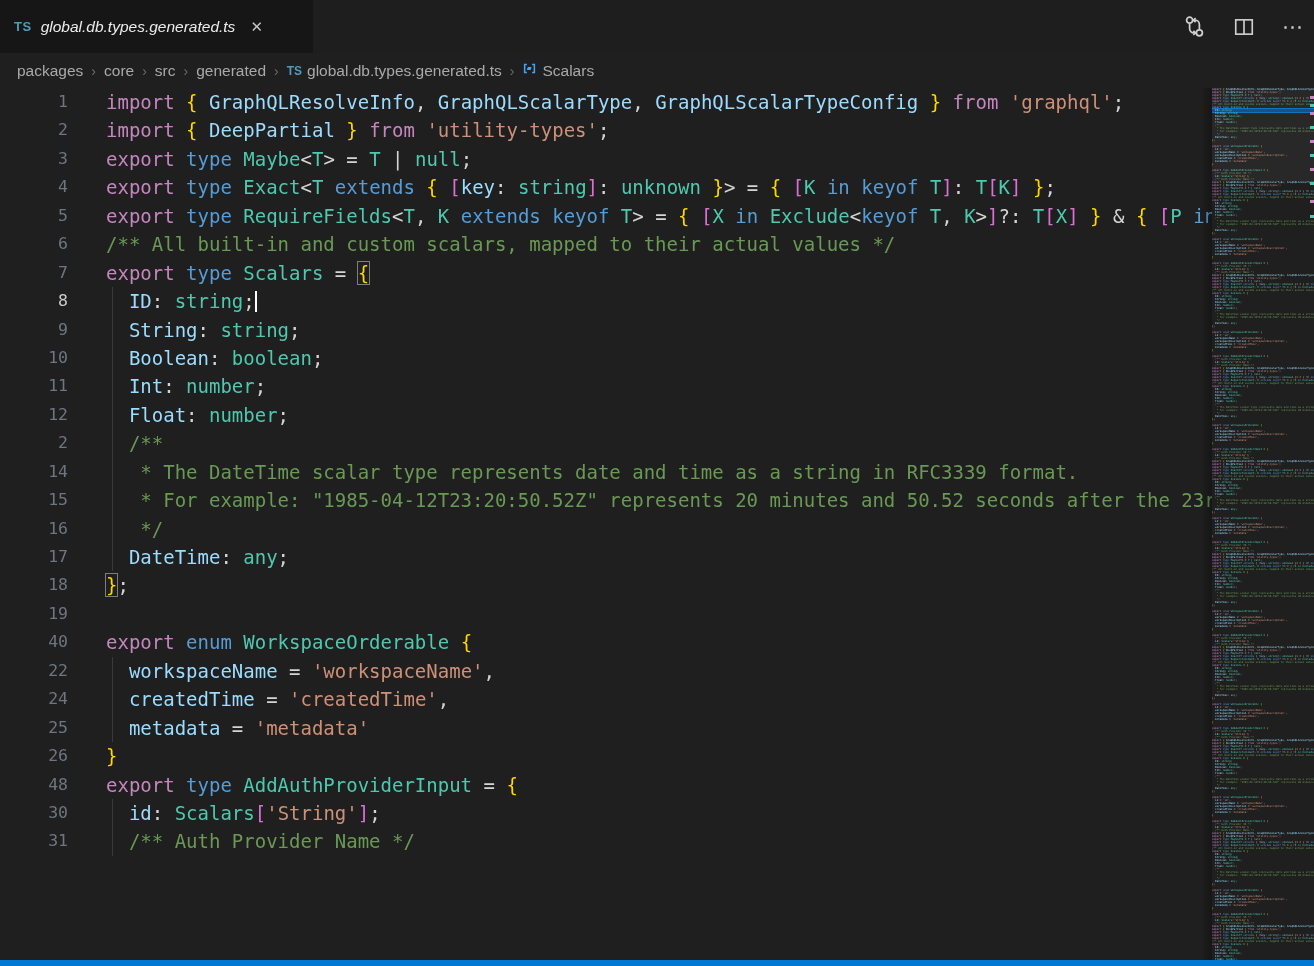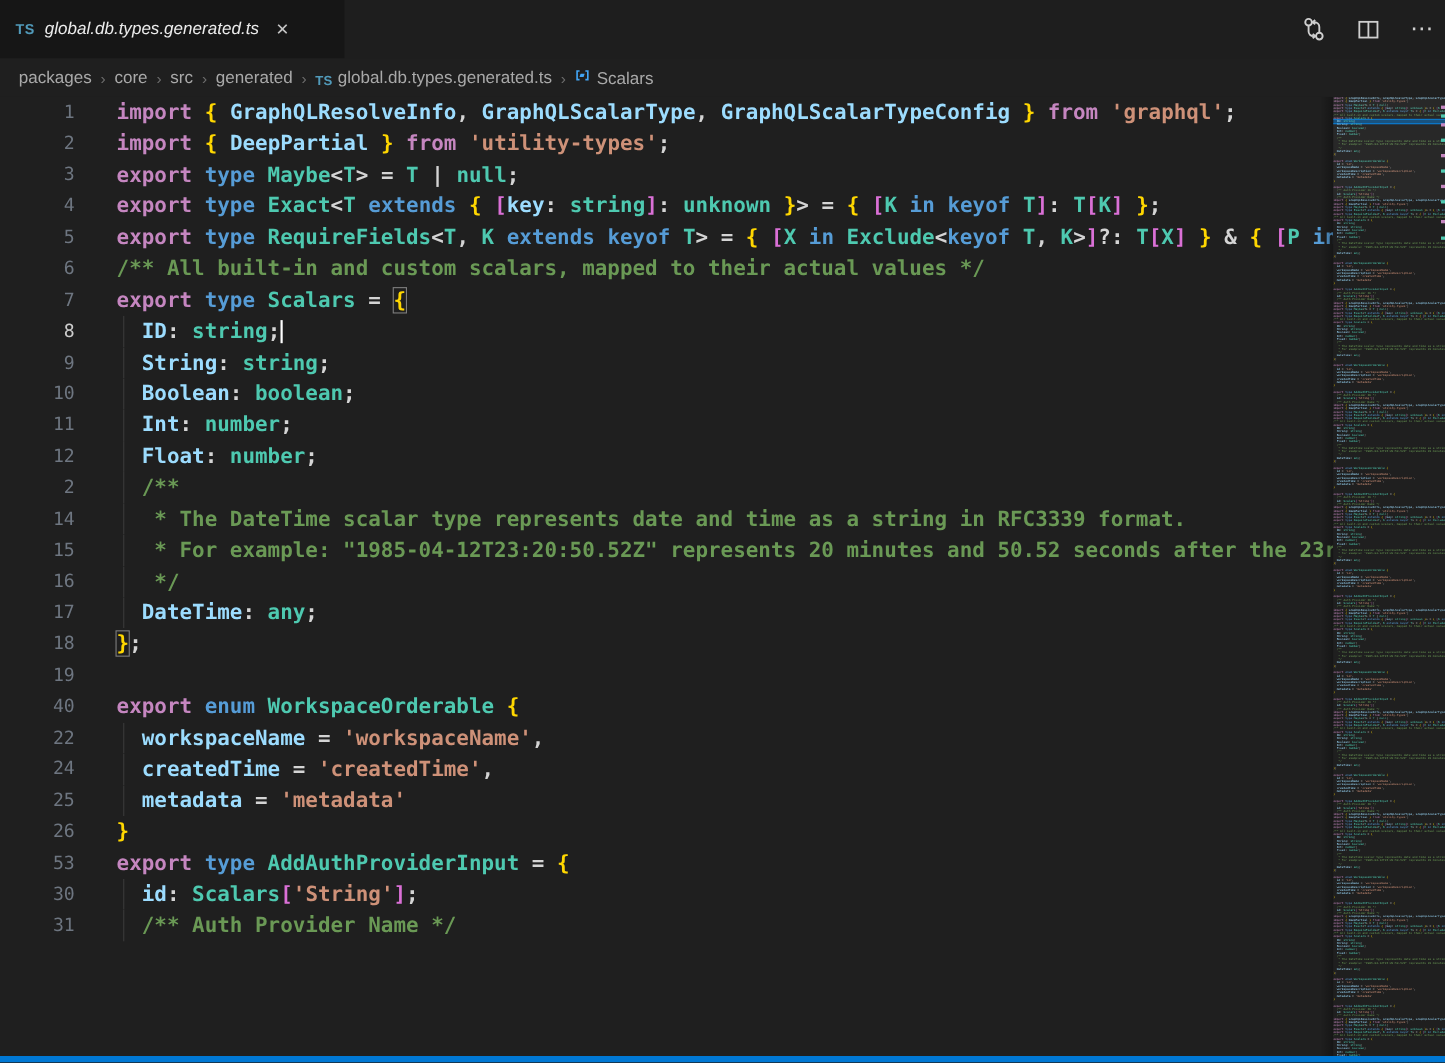--- a/index.html
+++ b/index.html
@@ -21,33 +21,33 @@
   .tab-close { color:#c5c5c5; font-size:15px; margin-left:6px; cursor:pointer; }
   .tab-actions { position:absolute; top:0; right:10px; height:53px; display:flex; align-items:center; gap:27px; }
   .icon-btn { color:#cfcfcf; cursor:pointer; display:flex; align-items:center; justify-content:center; }
   .more-glyph { font-size:21px; color:#cfcfcf; letter-spacing:1px; line-height:10px; }
   
   .breadcrumbs {
     position:absolute; top:53px; left:0; right:0; height:35px; background:#1f1f1f;
     display:flex; align-items:center; padding-left:17px; gap:8px;
     color:#a9a9a9; font-size:15.5px; white-space:nowrap;
   }
-  .bc-item { cursor:pointer; display:flex; align-items:flex-end; gap:5px; }
+  .bc-item { cursor:pointer; display:flex; align-items:center; gap:5px; }
   .bc-sep { color:#6c6c6c; font-size:14px; }
   .bc-ts { color:#519ABA; font-weight:bold; font-size:12px; }
   
   .editor { position:absolute; top:88px; left:0; right:0; bottom:0; overflow:hidden; }
   .code-area {
     position:absolute; left:0; top:0; width:1212px; bottom:0; overflow:hidden;
     font-family:"DejaVu Sans Mono", monospace; font-size:19px;
   }
   .line { display:flex; height:28.45px; line-height:28.45px; white-space:pre; }
   .gutter { width:68px; flex:none; text-align:right; color:#6e7681; font-size:16.5px; cursor:pointer; }
   .line.active .gutter { color:#cccccc; }
-  .code { position:relative; flex:1; padding-left:38px; overflow:hidden;font-weight:bold; }
+  .code { position:relative; flex:1; padding-left:38px; overflow:hidden; }
   .guide { position:absolute; left:44px; top:0; bottom:0; width:1px; background:#3a3a3a; }
   .cursor { display:inline-block; width:2px; height:21px; background:#ffffff; vertical-align:text-bottom; }
   .tk-k  { color:#C586C0; }
   .tk-kw { color:#569CD6; }
   .tk-t  { color:#4EC9B0; }
   .tk-v  { color:#9CDCFE; }
   .tk-s  { color:#CE9178; }
   .tk-c  { color:#6A9955; }
   .tk-p  { color:#D4D4D4; }
   .tk-b1 { color:#FFD700; }
@@ -149,21 +149,21 @@
       <div class="line"><span class="gutter">15</span><span class="code"><span class="guide"></span><span class="tk-c">   * For example: "1985-04-12T23:20:50.52Z" represents 20 minutes and 50.52 seconds after the 23rd hour</span></span></div>
       <div class="line"><span class="gutter">16</span><span class="code"><span class="guide"></span><span class="tk-c">   */</span></span></div>
       <div class="line"><span class="gutter">17</span><span class="code"><span class="guide"></span><span class="tk-v">  DateTime</span><span class="tk-p">: </span><span class="tk-t">any</span><span class="tk-p">;</span></span></div>
       <div class="line"><span class="gutter">18</span><span class="code"><span class="tk-bm">}</span><span class="tk-p">;</span></span></div>
       <div class="line"><span class="gutter">19</span><span class="code"></span></div>
       <div class="line"><span class="gutter">40</span><span class="code"><span class="tk-k">export</span><span class="tk-kw"> enum</span><span class="tk-t"> WorkspaceOrderable</span><span class="tk-p"> </span><span class="tk-b1">{</span></span></div>
       <div class="line"><span class="gutter">22</span><span class="code"><span class="guide"></span><span class="tk-v">  workspaceName</span><span class="tk-p"> = </span><span class="tk-s">'workspaceName'</span><span class="tk-p">,</span></span></div>
       <div class="line"><span class="gutter">24</span><span class="code"><span class="guide"></span><span class="tk-v">  createdTime</span><span class="tk-p"> = </span><span class="tk-s">'createdTime'</span><span class="tk-p">,</span></span></div>
       <div class="line"><span class="gutter">25</span><span class="code"><span class="guide"></span><span class="tk-v">  metadata</span><span class="tk-p"> = </span><span class="tk-s">'metadata'</span></span></div>
       <div class="line"><span class="gutter">26</span><span class="code"><span class="tk-b1">}</span></span></div>
-      <div class="line"><span class="gutter">53</span><span class="code"><span class="tk-k">export</span><span class="tk-kw"> type</span><span class="tk-t"> AddAuthProviderInput</span><span class="tk-p"> = </span><span class="tk-b1">{</span></span></div>
+      <div class="line"><span class="gutter">48</span><span class="code"><span class="tk-k">export</span><span class="tk-kw"> type</span><span class="tk-t"> AddAuthProviderInput</span><span class="tk-p"> = </span><span class="tk-b1">{</span></span></div>
       <div class="line"><span class="gutter">30</span><span class="code"><span class="guide"></span><span class="tk-v">  id</span><span class="tk-p">: </span><span class="tk-t">Scalars</span><span class="tk-b2">[</span><span class="tk-s">'String'</span><span class="tk-b2">]</span><span class="tk-p">;</span></span></div>
       <div class="line"><span class="gutter">31</span><span class="code"><span class="guide"></span><span class="tk-c">  /** Auth Provider Name */</span></span></div>
     </div>
   <div class="minimap-shade"></div>
   <div class="minimap" id="minimap">
       <div class="mini-line"><span class="tk-k">import</span><span class="tk-p"> </span><span class="tk-b1">{</span><span class="tk-v"> GraphQLResolveInfo</span><span class="tk-p">,</span><span class="tk-v"> GraphQLScalarType</span><span class="tk-p">,</span><span class="tk-v"> GraphQLScalarTypeConfig</span></div>
       <div class="mini-line"><span class="tk-k">import</span><span class="tk-p"> </span><span class="tk-b1">{</span><span class="tk-v"> DeepPartial</span><span class="tk-p"> </span><span class="tk-b1">}</span><span class="tk-k"> from</span><span class="tk-p"> </span><span class="tk-s">'utility-types'</span><span class="tk-p">;</span></div>
       <div class="mini-line"><span class="tk-k">export</span><span class="tk-kw"> type</span><span class="tk-t"> Maybe</span><span class="tk-p">&lt;</span><span class="tk-t">T</span><span class="tk-p">&gt; = </span><span class="tk-t">T</span><span class="tk-p"> | </span><span class="tk-t">null</span><span class="tk-p">;</span></div>
       <div class="mini-line"><span class="tk-k">export</span><span class="tk-kw"> type</span><span class="tk-t"> Exact</span><span class="tk-p">&lt;</span><span class="tk-t">T</span><span class="tk-kw"> extends</span><span class="tk-p"> </span><span class="tk-b1">{</span><span class="tk-p"> </span><span class="tk-b2">[</span><span class="tk-v">key</span><span class="tk-p">: </span><span class="tk-t">string</span><span class="tk-b2">]</span><span class="tk-p">: </span><span class="tk-t">unknown</span><span class="tk-p"> </span><span class="tk-b1">}</span><span class="tk-p">&gt; = </span><span class="tk-b1">{</span><span class="tk-p"> </span><span class="tk-b2">[</span><span class="tk-t">K</span><span class="tk-kw"> in</span><span class="tk-kw"> keyof</span></div>
       <div class="mini-line"><span class="tk-k">export</span><span class="tk-kw"> type</span><span class="tk-t"> RequireFields</span><span class="tk-p">&lt;</span><span class="tk-t">T</span><span class="tk-p">, </span><span class="tk-t">K</span><span class="tk-kw"> extends</span><span class="tk-kw"> keyof</span><span class="tk-t"> T</span><span class="tk-p">&gt; = </span><span class="tk-b1">{</span><span class="tk-p"> </span><span class="tk-b2">[</span><span class="tk-t">X</span><span class="tk-kw"> in</span><span class="tk-t"> Exclude</span><span class="tk-p">&lt;</span></div>

